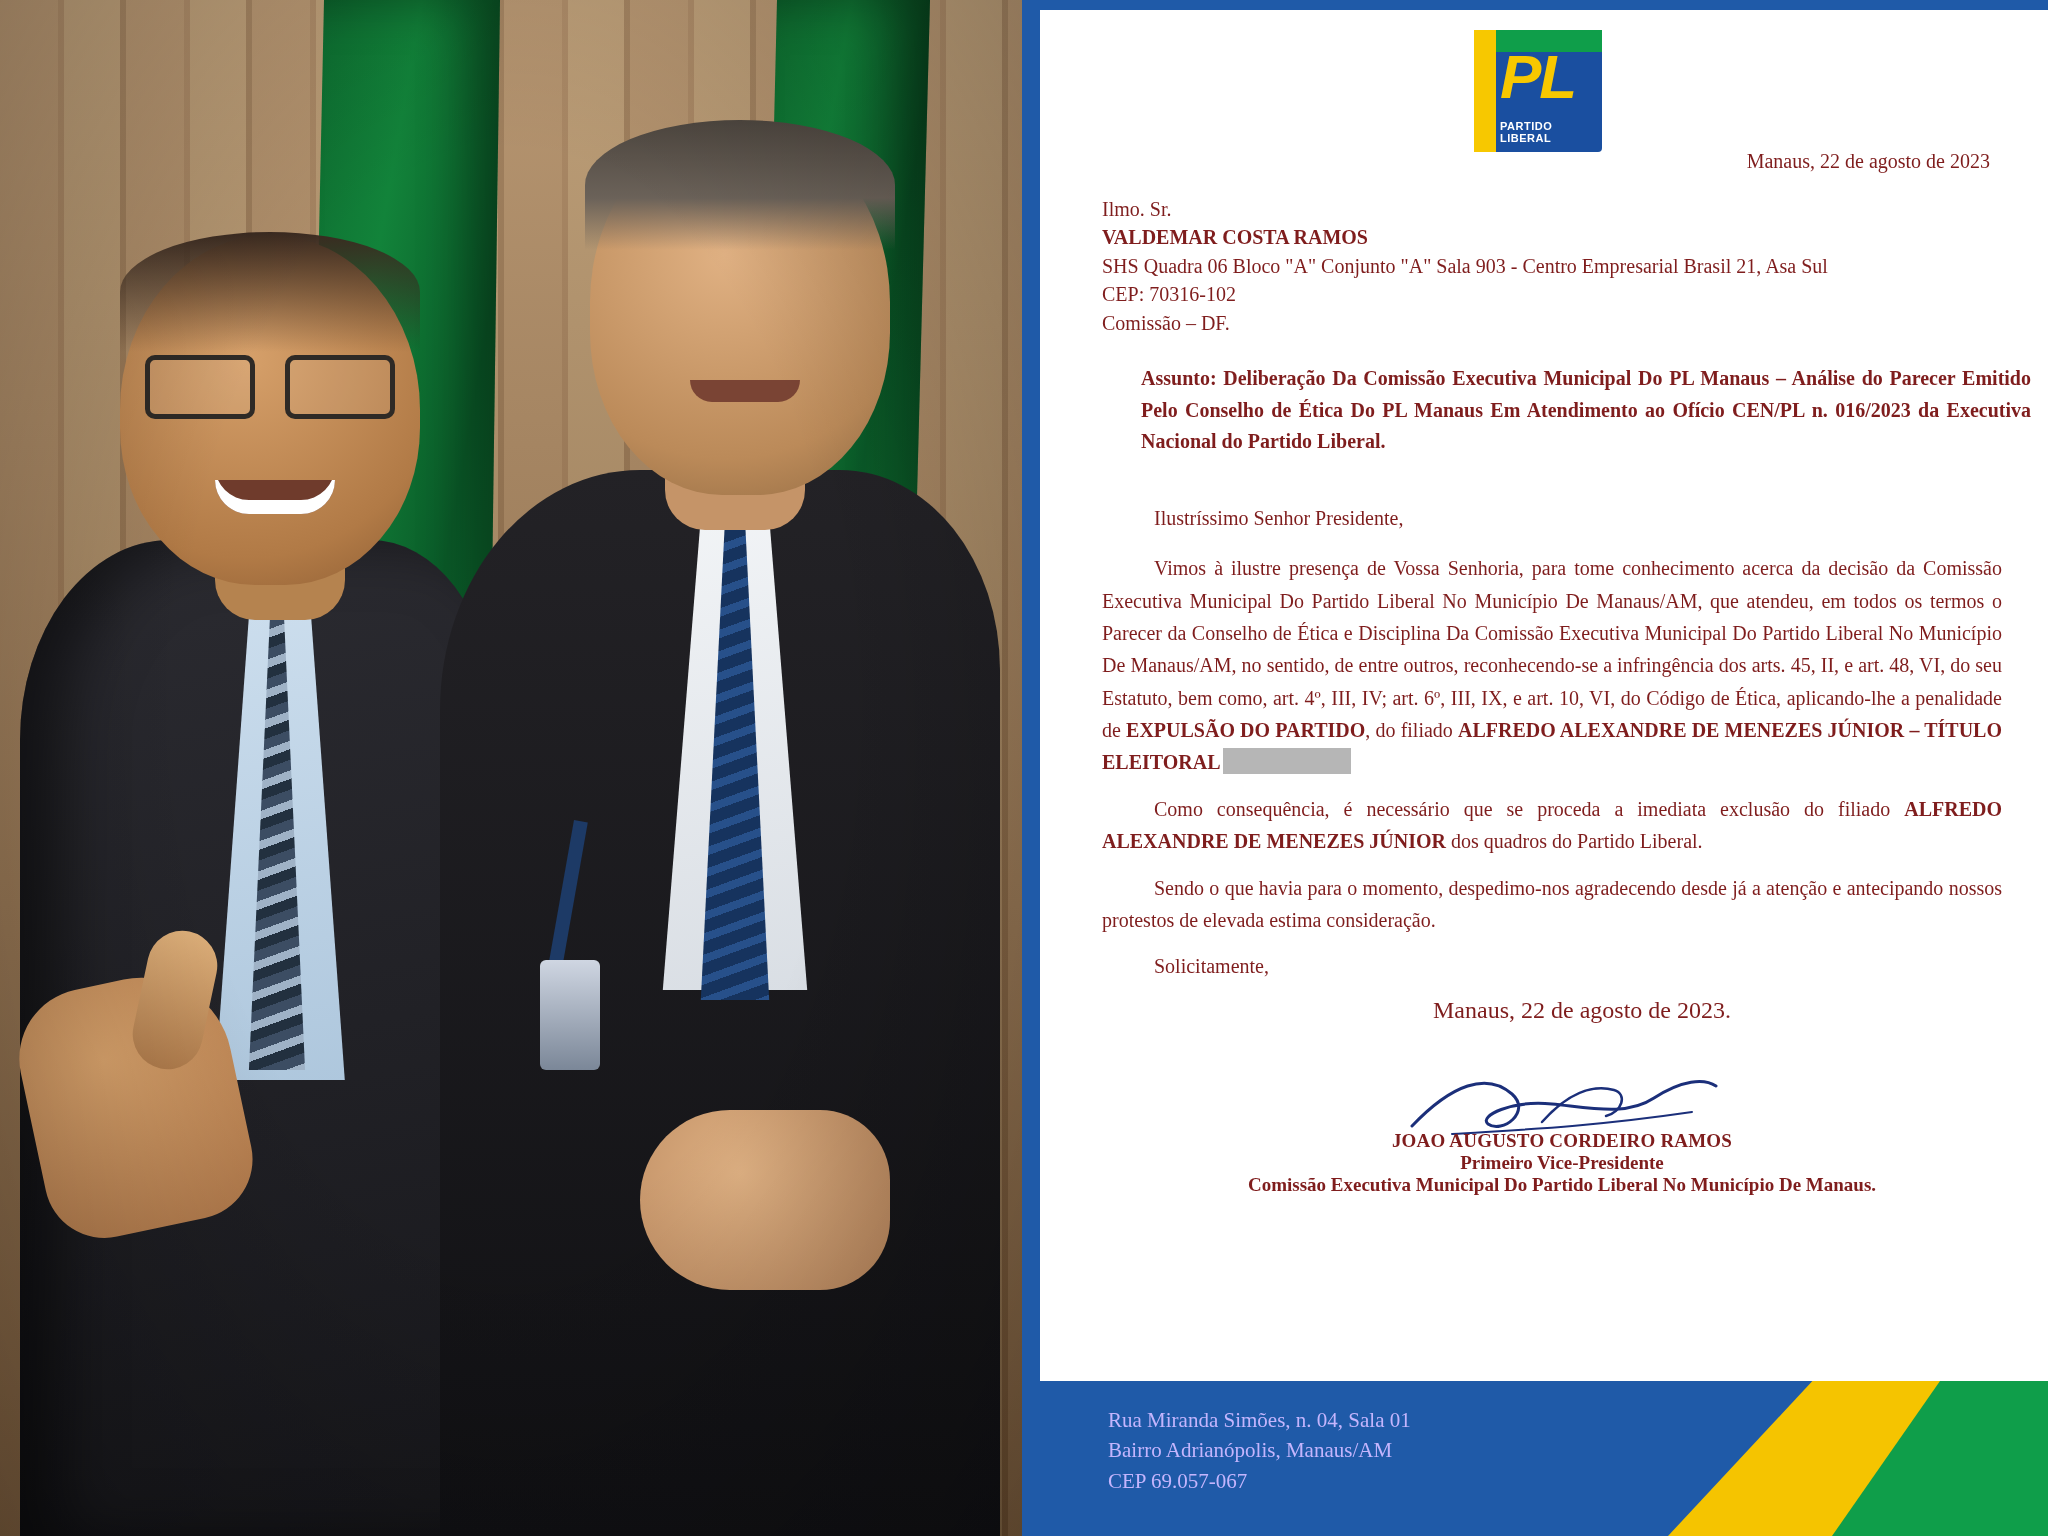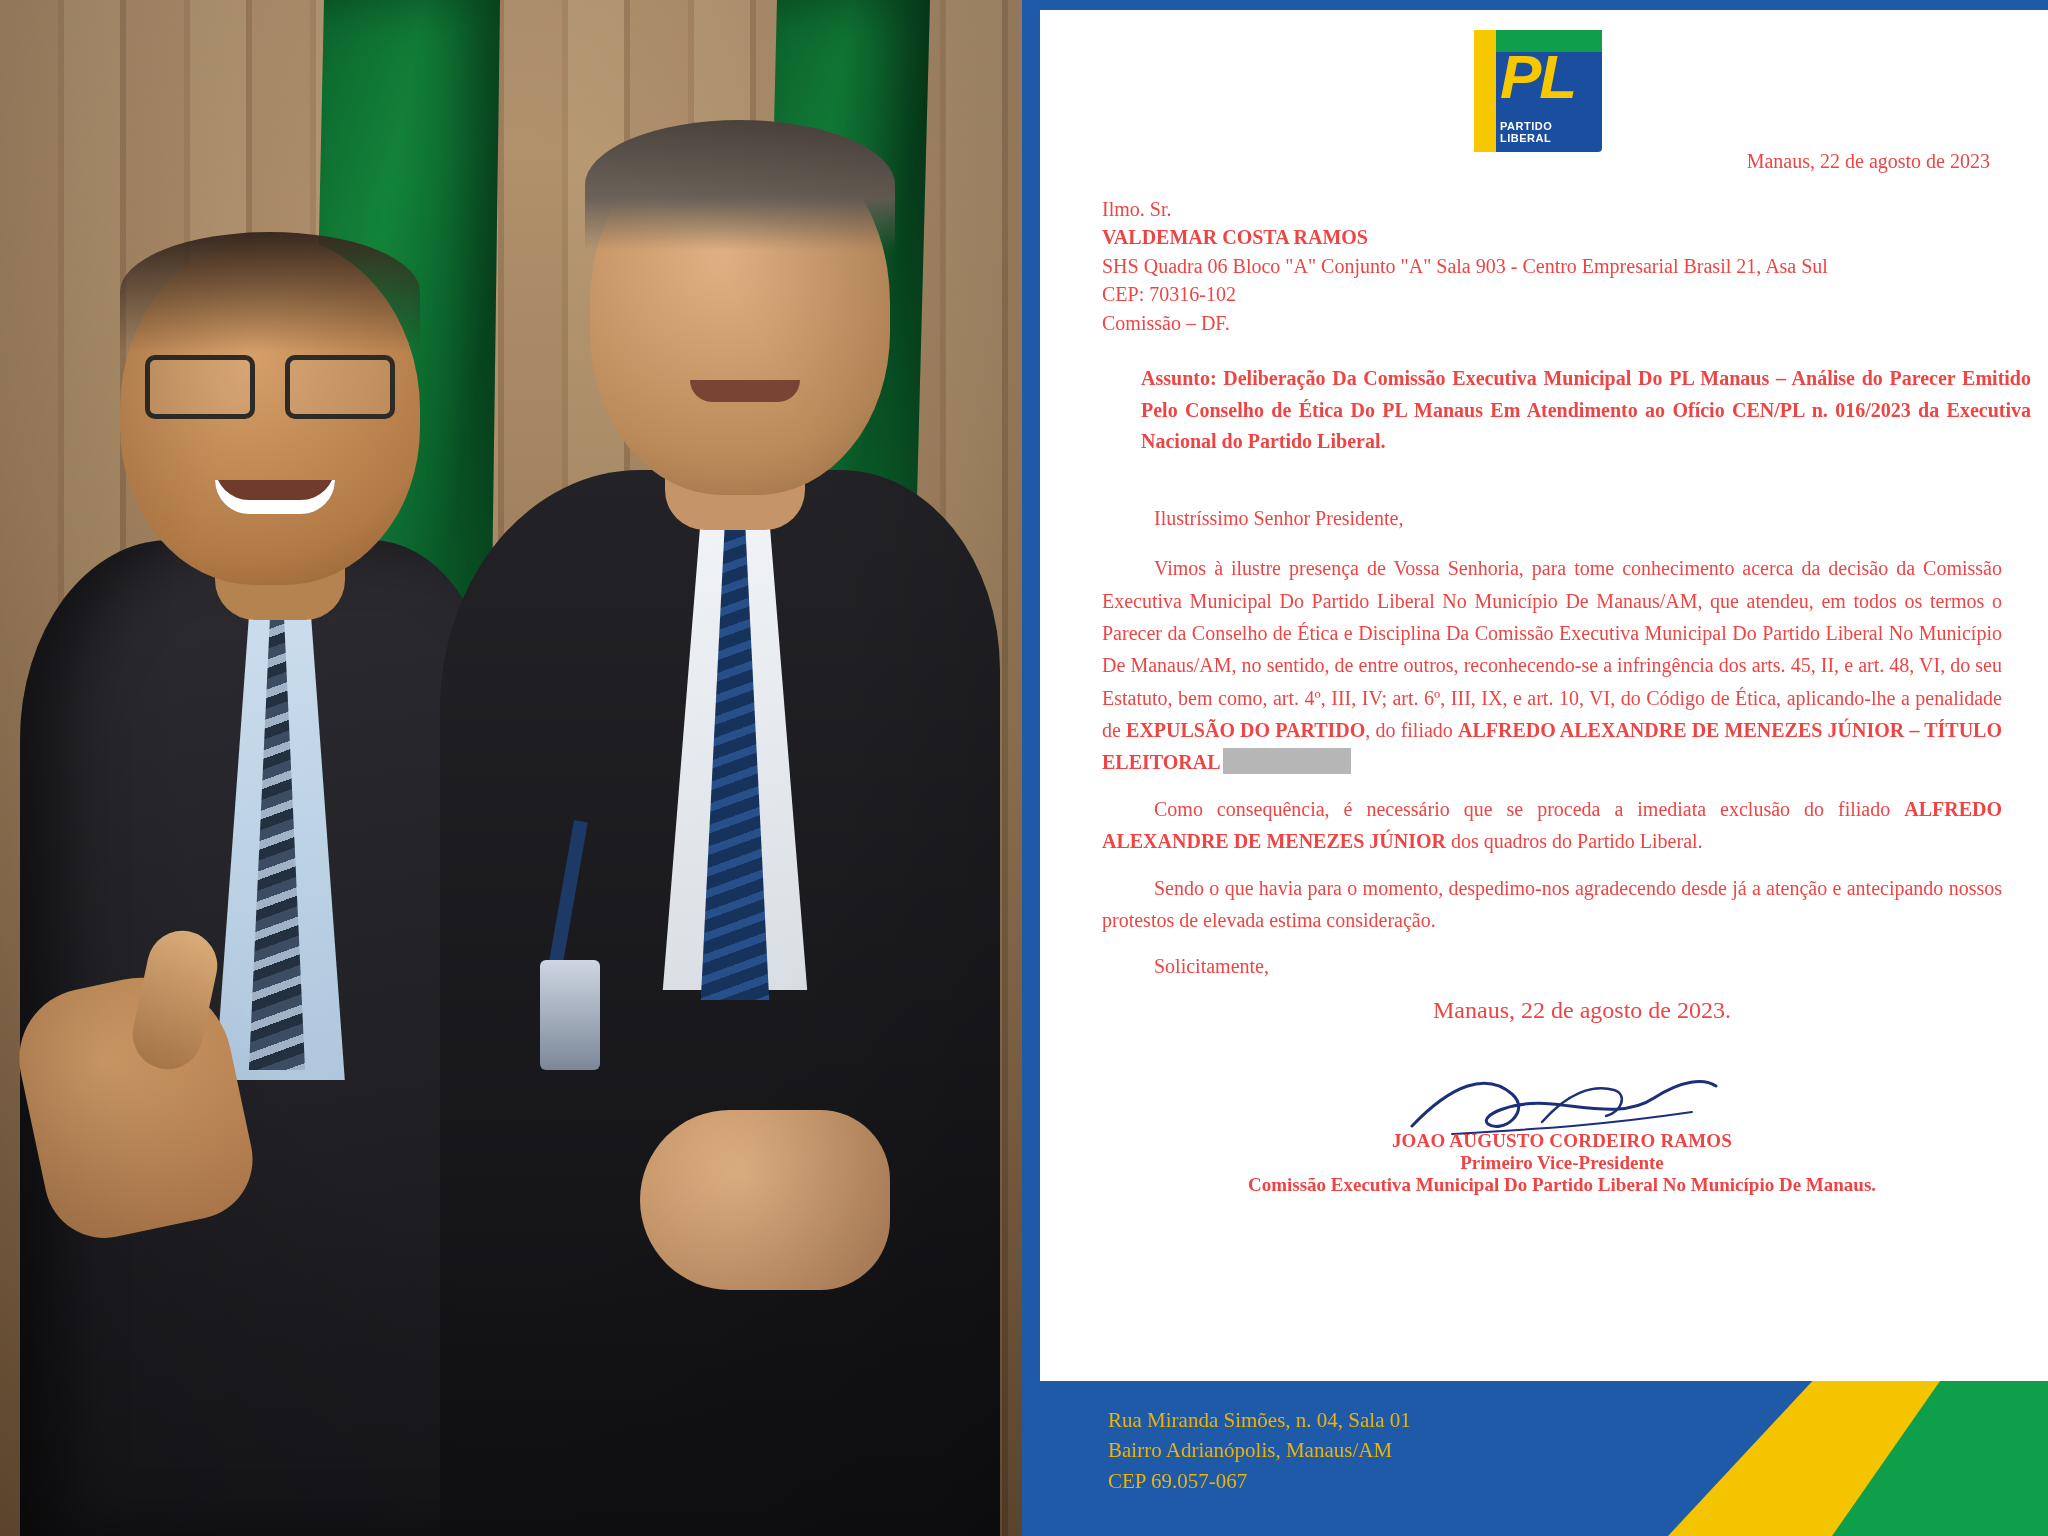--- a/index.html
+++ b/index.html
@@ -283,21 +283,21 @@
     font-size: 11px;
     color: #ffffff;
     letter-spacing: 0.5px;
   }
 
   .doc-body {
     position: absolute;
     left: 80px;
     top: 150px;
     width: 900px;
-    color: #ef4444;
+    color: #7f1d1d;
   }
   .date-line {
     text-align: right;
     font-size: 20px;
     padding-right: 12px;
     margin-bottom: 22px;
   }
   .addr {
     font-size: 20px;
     line-height: 1.42;
@@ -377,21 +377,21 @@
   .footer-green {
     position: absolute;
     right: 0; top: 0;
     width: 240px; height: 155px;
     background: #0f9e4a;
     clip-path: polygon(55% 0%, 100% 0%, 100% 100%, 10% 100%);
   }
   .footer-text {
     position: absolute;
     left: 86px; top: 24px;
-    color: #eab308;
+    color: #c4b5fd;
     font-size: 21px;
     line-height: 1.45;
   }
 </style>
 </head>
 <body>
 
 <div class="page">
 
   <div class="photo-pane">

